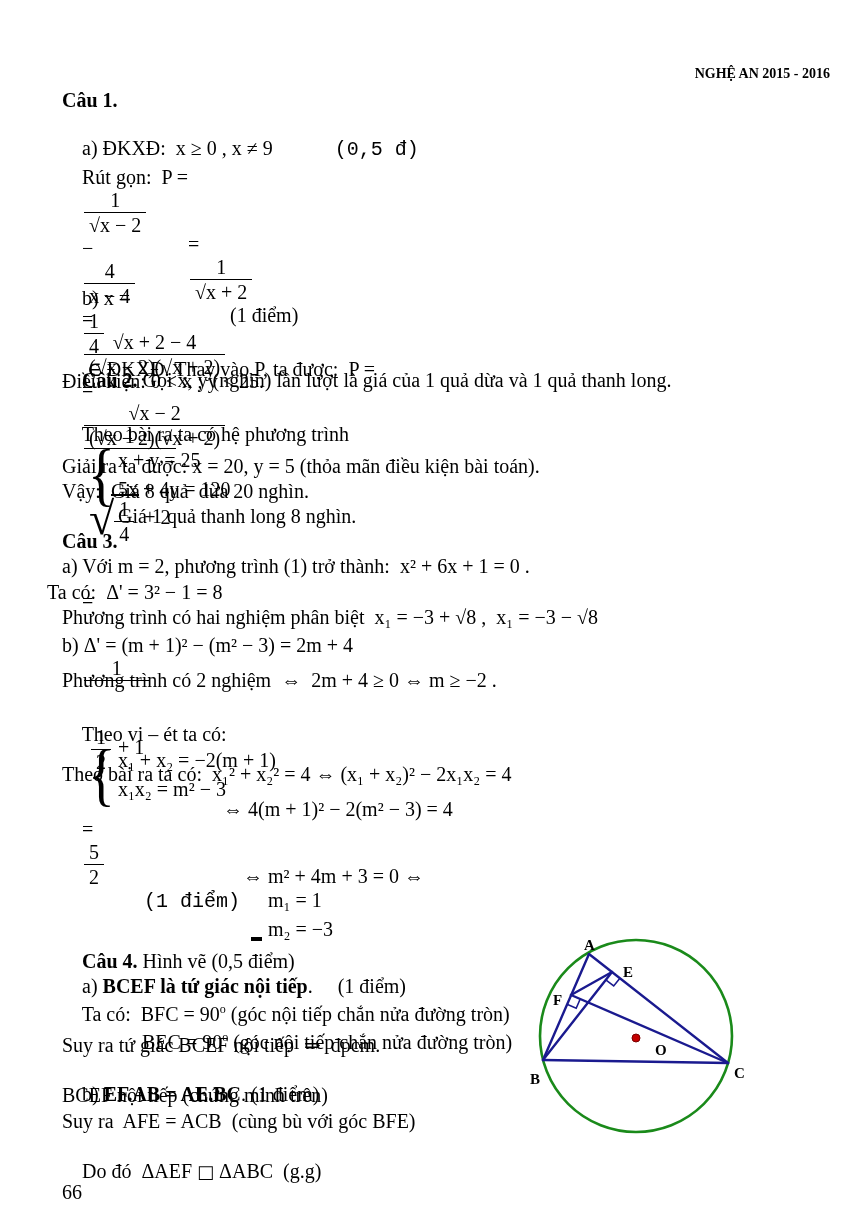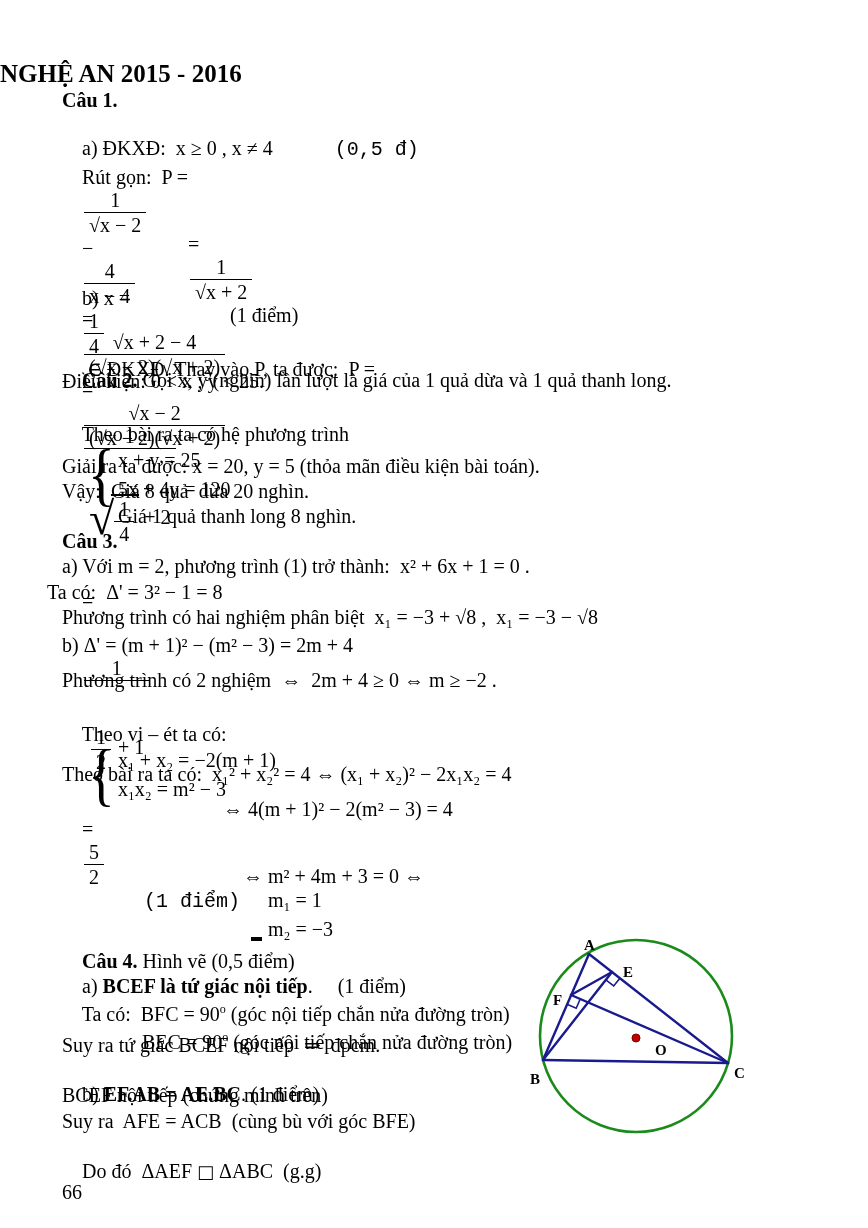--- a/index.html
+++ b/index.html
@@ -1,20 +1,20 @@
 <!DOCTYPE html>
 <html><head>
 <meta charset="utf-8">
 <style>
   html,body{margin:0;padding:0;background:#fff;}
   .page{position:relative;width:868px;height:1228px;background:#ffffff;overflow:hidden;
         font-family:"Liberation Serif","DejaVu Serif",serif;color:#000;font-size:20px;}
   .ln{position:absolute;white-space:pre;line-height:24px;}
   .b{font-weight:bold;}
-  .title{left:0;width:830px;text-align:left;font-weight:bold;font-size:25px;}
+  .title{left:0;width:830px;text-align:right;font-weight:bold;font-size:14px;}
   
   .frac{display:inline-block;vertical-align:middle;text-align:center;padding:0 2px;line-height:22px;}
   .frac .num{display:block;border-bottom:1.6px solid #000;padding:0 5px 1px;}
   .frac .den{display:block;padding:1px 5px 0;}
   
   .sys{display:inline-flex;align-items:center;vertical-align:middle;margin-left:6px;}
   .brace{font-size:56px;line-height:1;font-weight:normal;transform:scaleY(1.25);margin-right:3px;}
   .rows{display:inline-flex;flex-direction:column;row-gap:5px;text-align:left;line-height:24px;}
   
   .cases{display:inline-flex;align-items:flex-end;vertical-align:middle;margin-left:8px;}
@@ -31,21 +31,21 @@
 </head>
 <body>
 
 <div class="page">
 
   <div class="ln title" style="top:62px">NGHỆ AN 2015 - 2016</div>
 
   <div class="ln b" style="left:62px;top:88px">Câu 1.</div>
 
   <div class="ln" style="left:62px;top:112px">
-    <span>a) ĐKXĐ:  x ≥ 0 , x ≠ 4</span><span class="gap1">(0,5 đ)</span>
+    <span>a) ĐKXĐ:  x ≥ 0 , x ≠ 9</span><span class="gap1">(0,5 đ)</span>
   </div>
 
   <div class="ln" style="left:62px;top:141px">
     <span>Rút gọn:  P =</span>
     <span class="frac"><span class="num">1</span><span class="den">√x − 2</span></span>
     <span>−</span>
     <span class="frac"><span class="num">4</span><span class="den">x − 4</span></span>
     <span>=</span>
     <span class="frac"><span class="num">√x + 2 − 4</span><span class="den">(√x − 2)(√x + 2)</span></span>
     <span>=</span>

